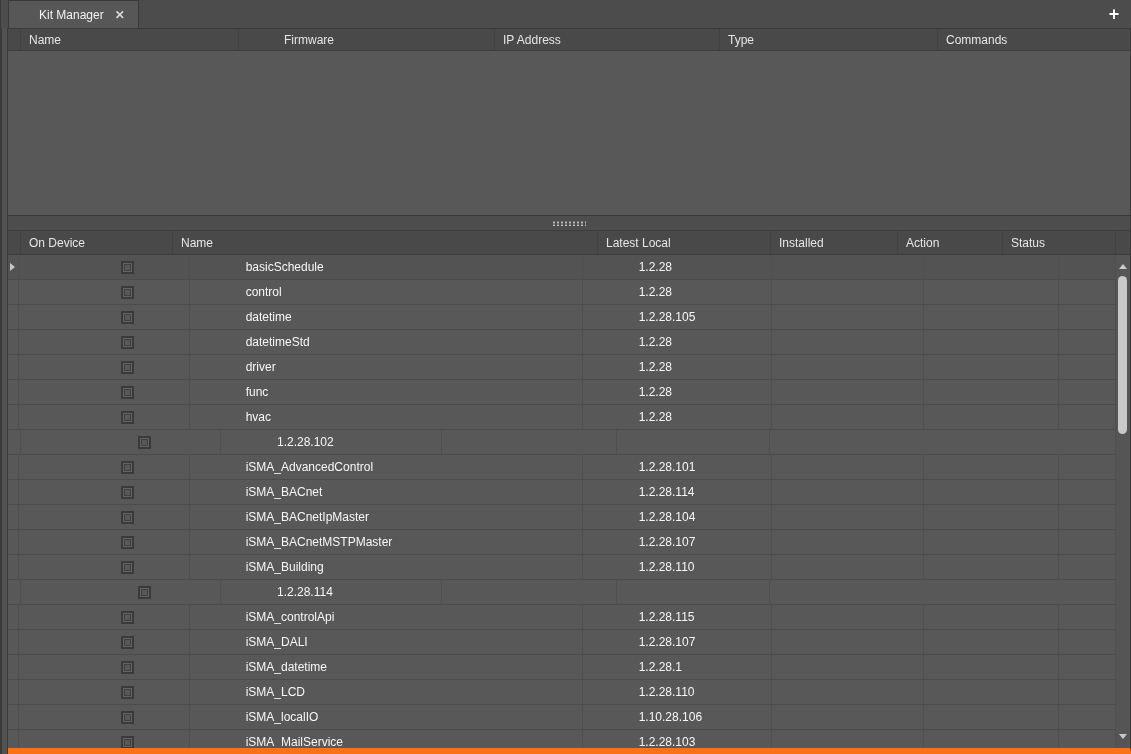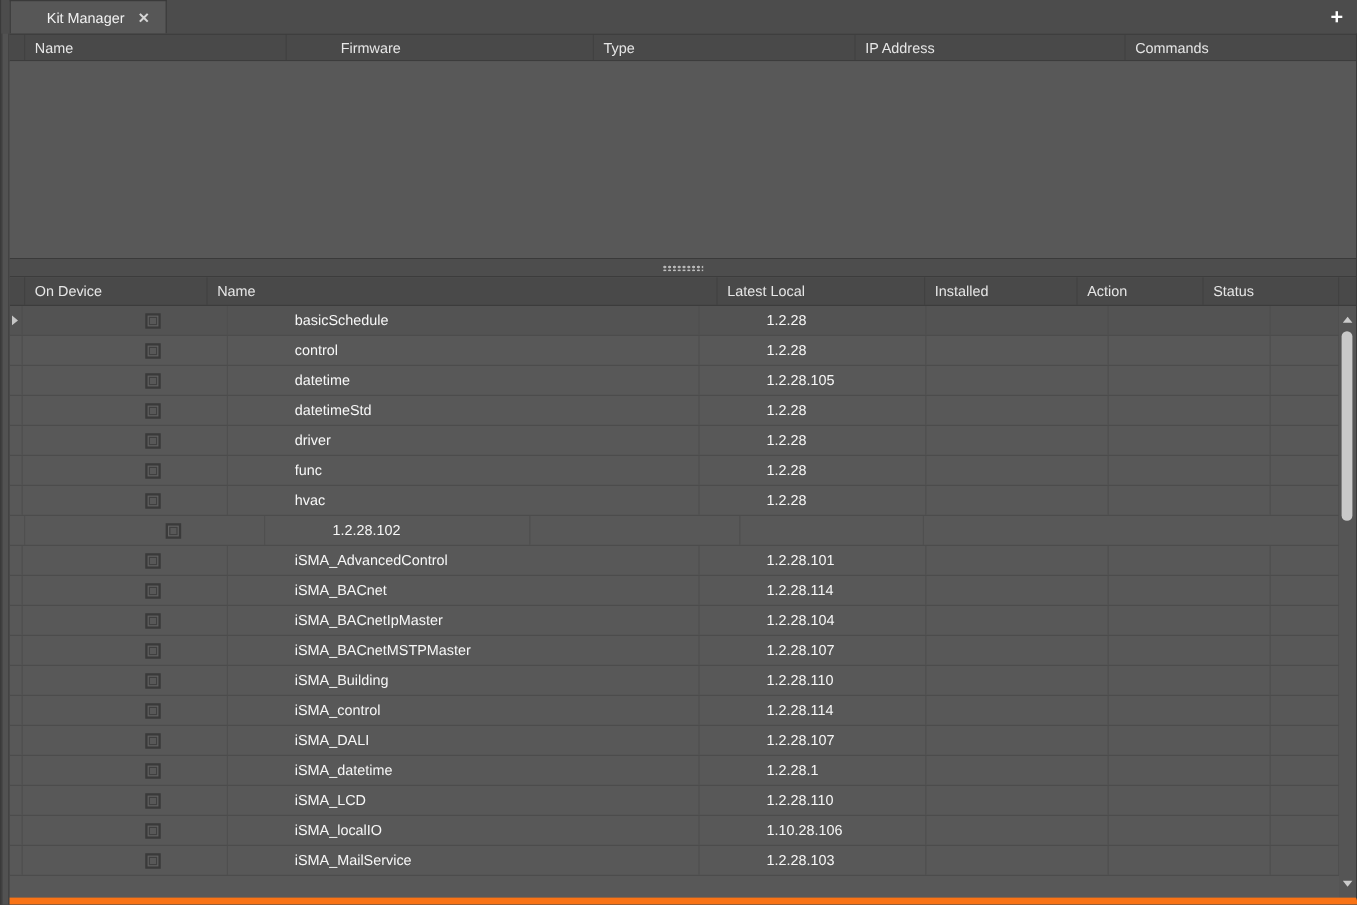--- a/index.html
+++ b/index.html
@@ -109,22 +109,22 @@
 
   <div class="panel">
     <div class="dock-edge"></div>
     <div class="panel-main">
 
       <div class="devices-grid">
         <div class="grid-header">
           <div class="hcell h-sel"></div>
           <div class="hcell c-name-t">Name</div>
           <div class="hcell c-firmware">Firmware</div>
+          <div class="hcell c-ip">IP Address</div>
           <div class="hcell c-type">Type</div>
-          <div class="hcell c-ip">IP Address</div>
           <div class="hcell c-commands">Commands</div>
         </div>
         <div class="devices-body"></div>
       </div>
 
       <div class="splitter">
         <div class="grip"></div>
       </div>
 
       <div class="kits-grid">
@@ -349,27 +349,41 @@
 
   <div class="grid-row">
     <div class="cell c-sel">
       <span class="row-arrow" style="visibility: hidden;"></span>
     </div>
     <div class="cell c-ondevice">
       <span class="checkbox">
         <span class="checkbox-inner"></span>
       </span>
     </div>
-    <div class="cell c-kname">iSMA_control</div>
     <div class="cell c-latest">1.2.28.114</div>
     <div class="cell c-installed"></div>
     <div class="cell c-action"></div>
     <div class="cell c-status"></div>
   </div>
 
+  <div class="grid-row">
+    <div class="cell c-sel">
+      <span class="row-arrow" style="visibility: hidden;"></span>
+    </div>
+    <div class="cell c-ondevice">
+      <span class="checkbox">
+        <span class="checkbox-inner"></span>
+      </span>
+    </div>
+    <div class="cell c-kname">iSMA_controlApi</div>
+    <div class="cell c-latest">1.2.28.115</div>
+    <div class="cell c-installed"></div>
+    <div class="cell c-action"></div>
+    <div class="cell c-status"></div>
+  </div>
 
   <div class="grid-row">
     <div class="cell c-sel">
       <span class="row-arrow" style="visibility: hidden;"></span>
     </div>
     <div class="cell c-ondevice">
       <span class="checkbox">
         <span class="checkbox-inner"></span>
       </span>
     </div>

